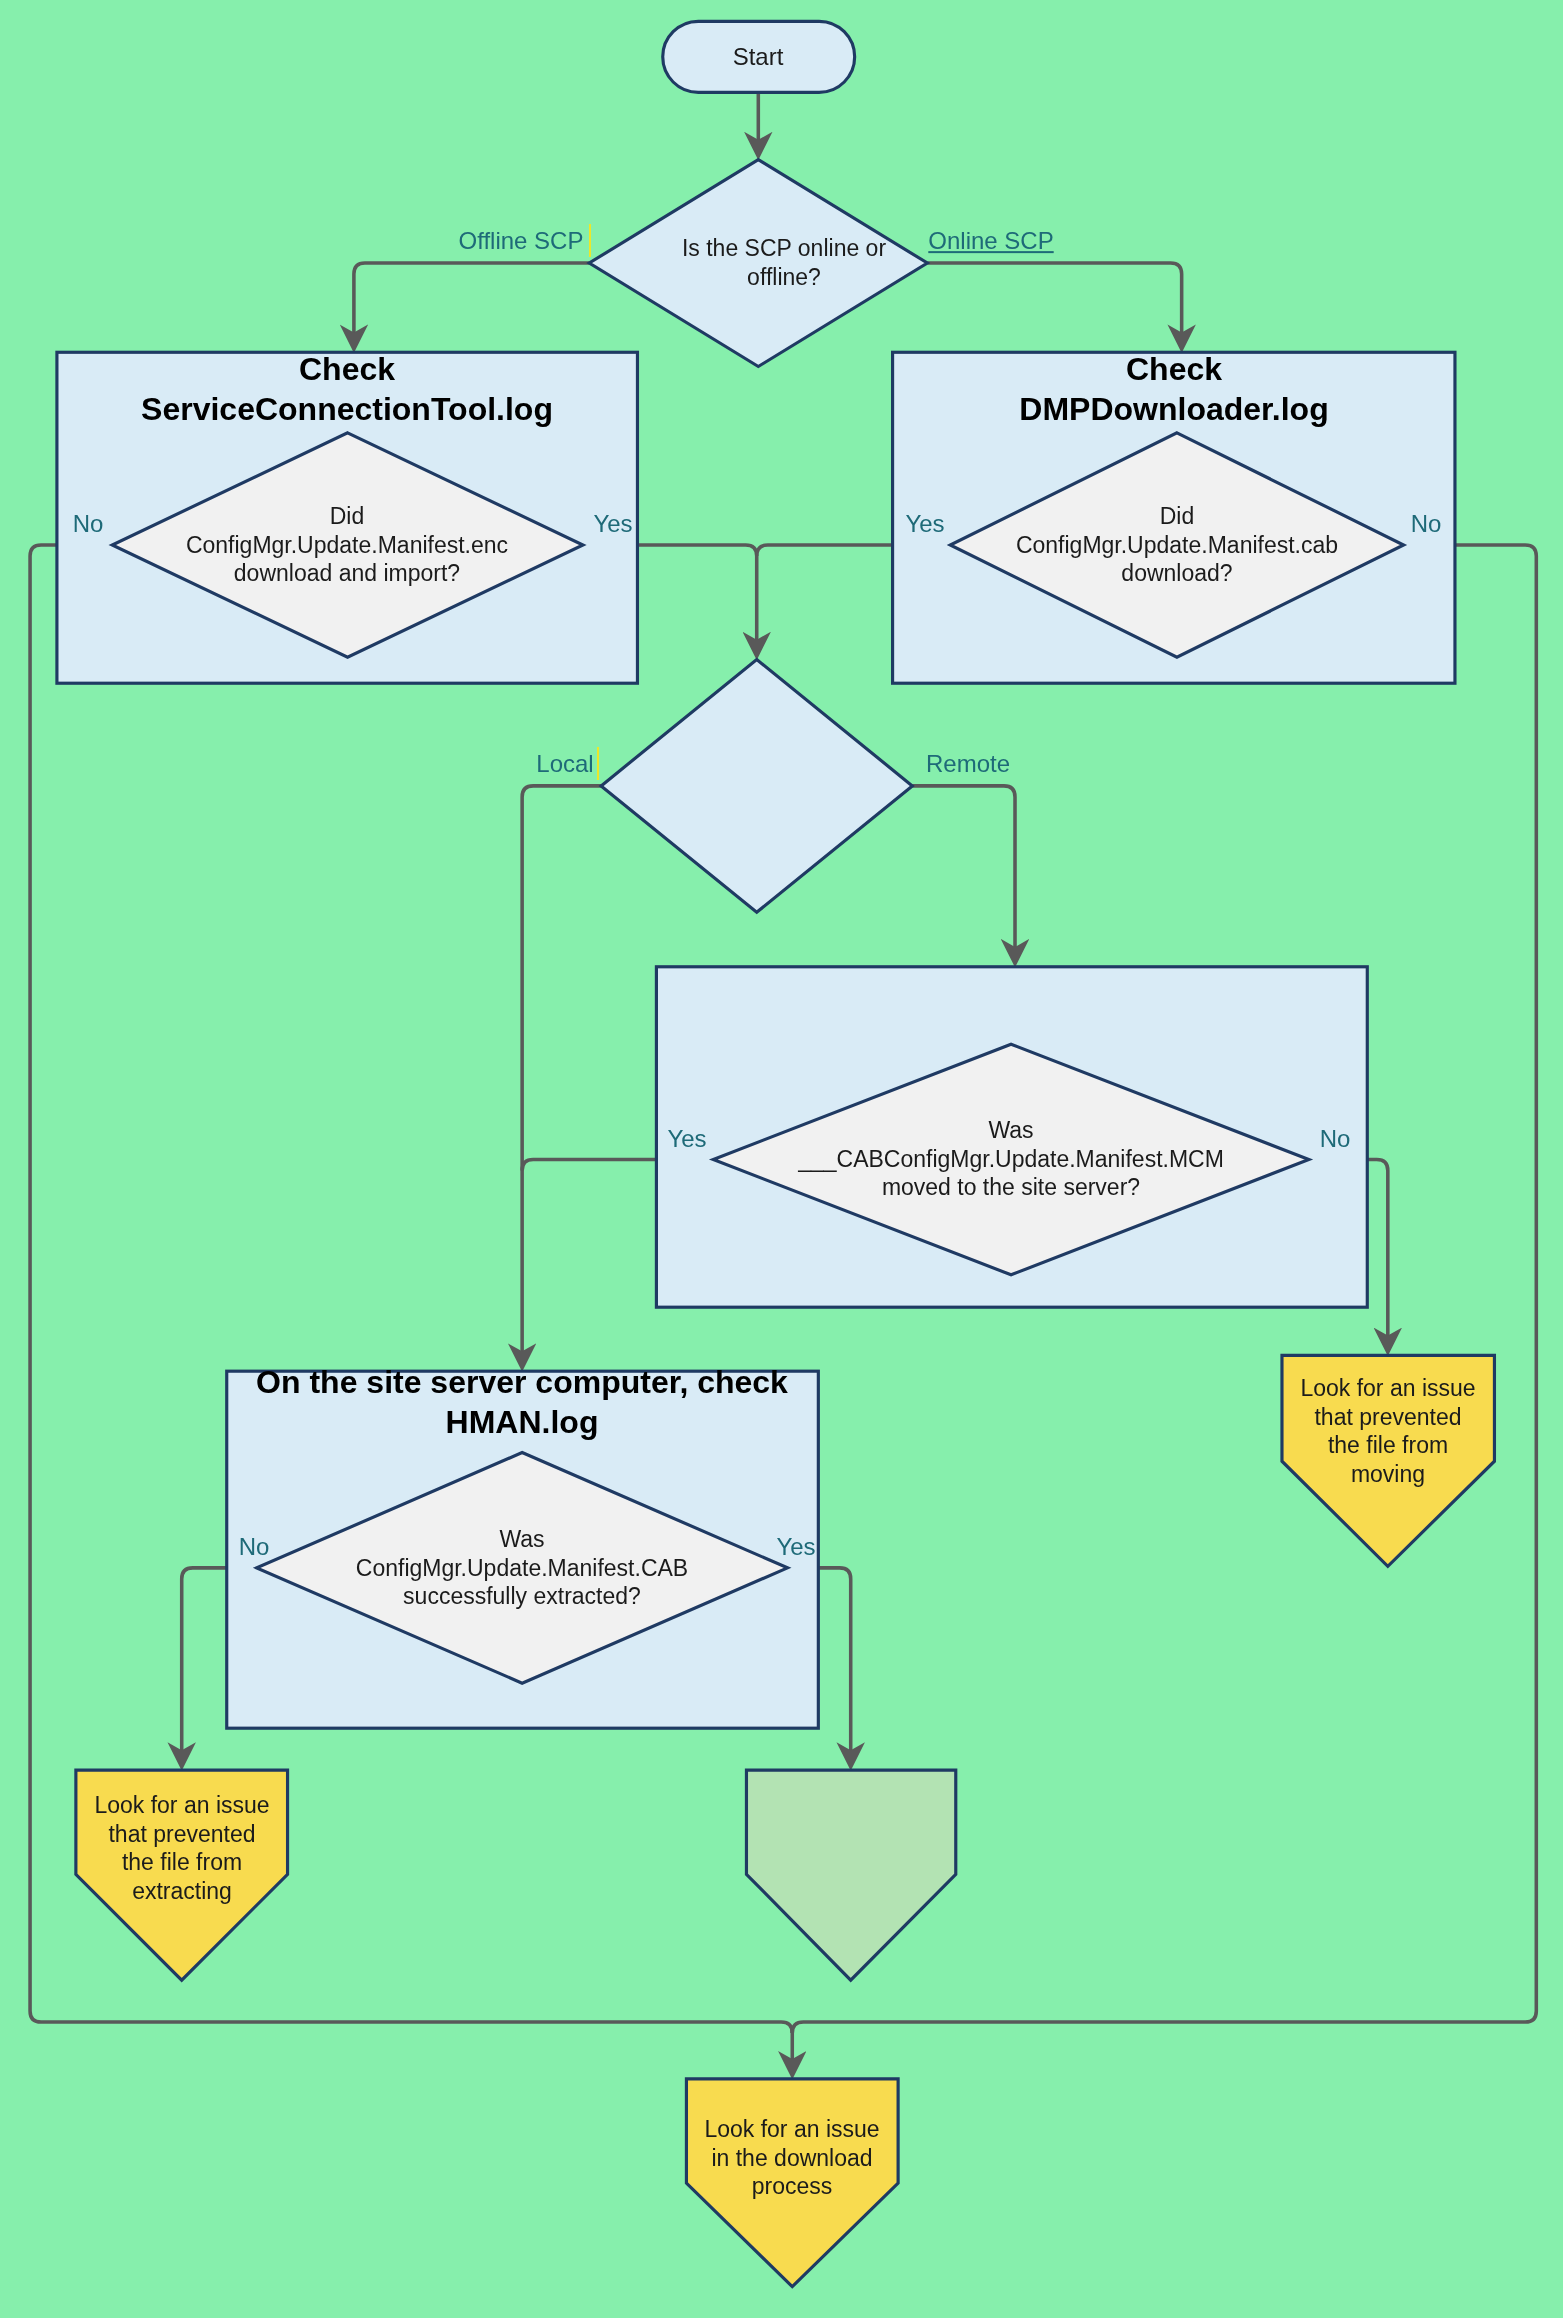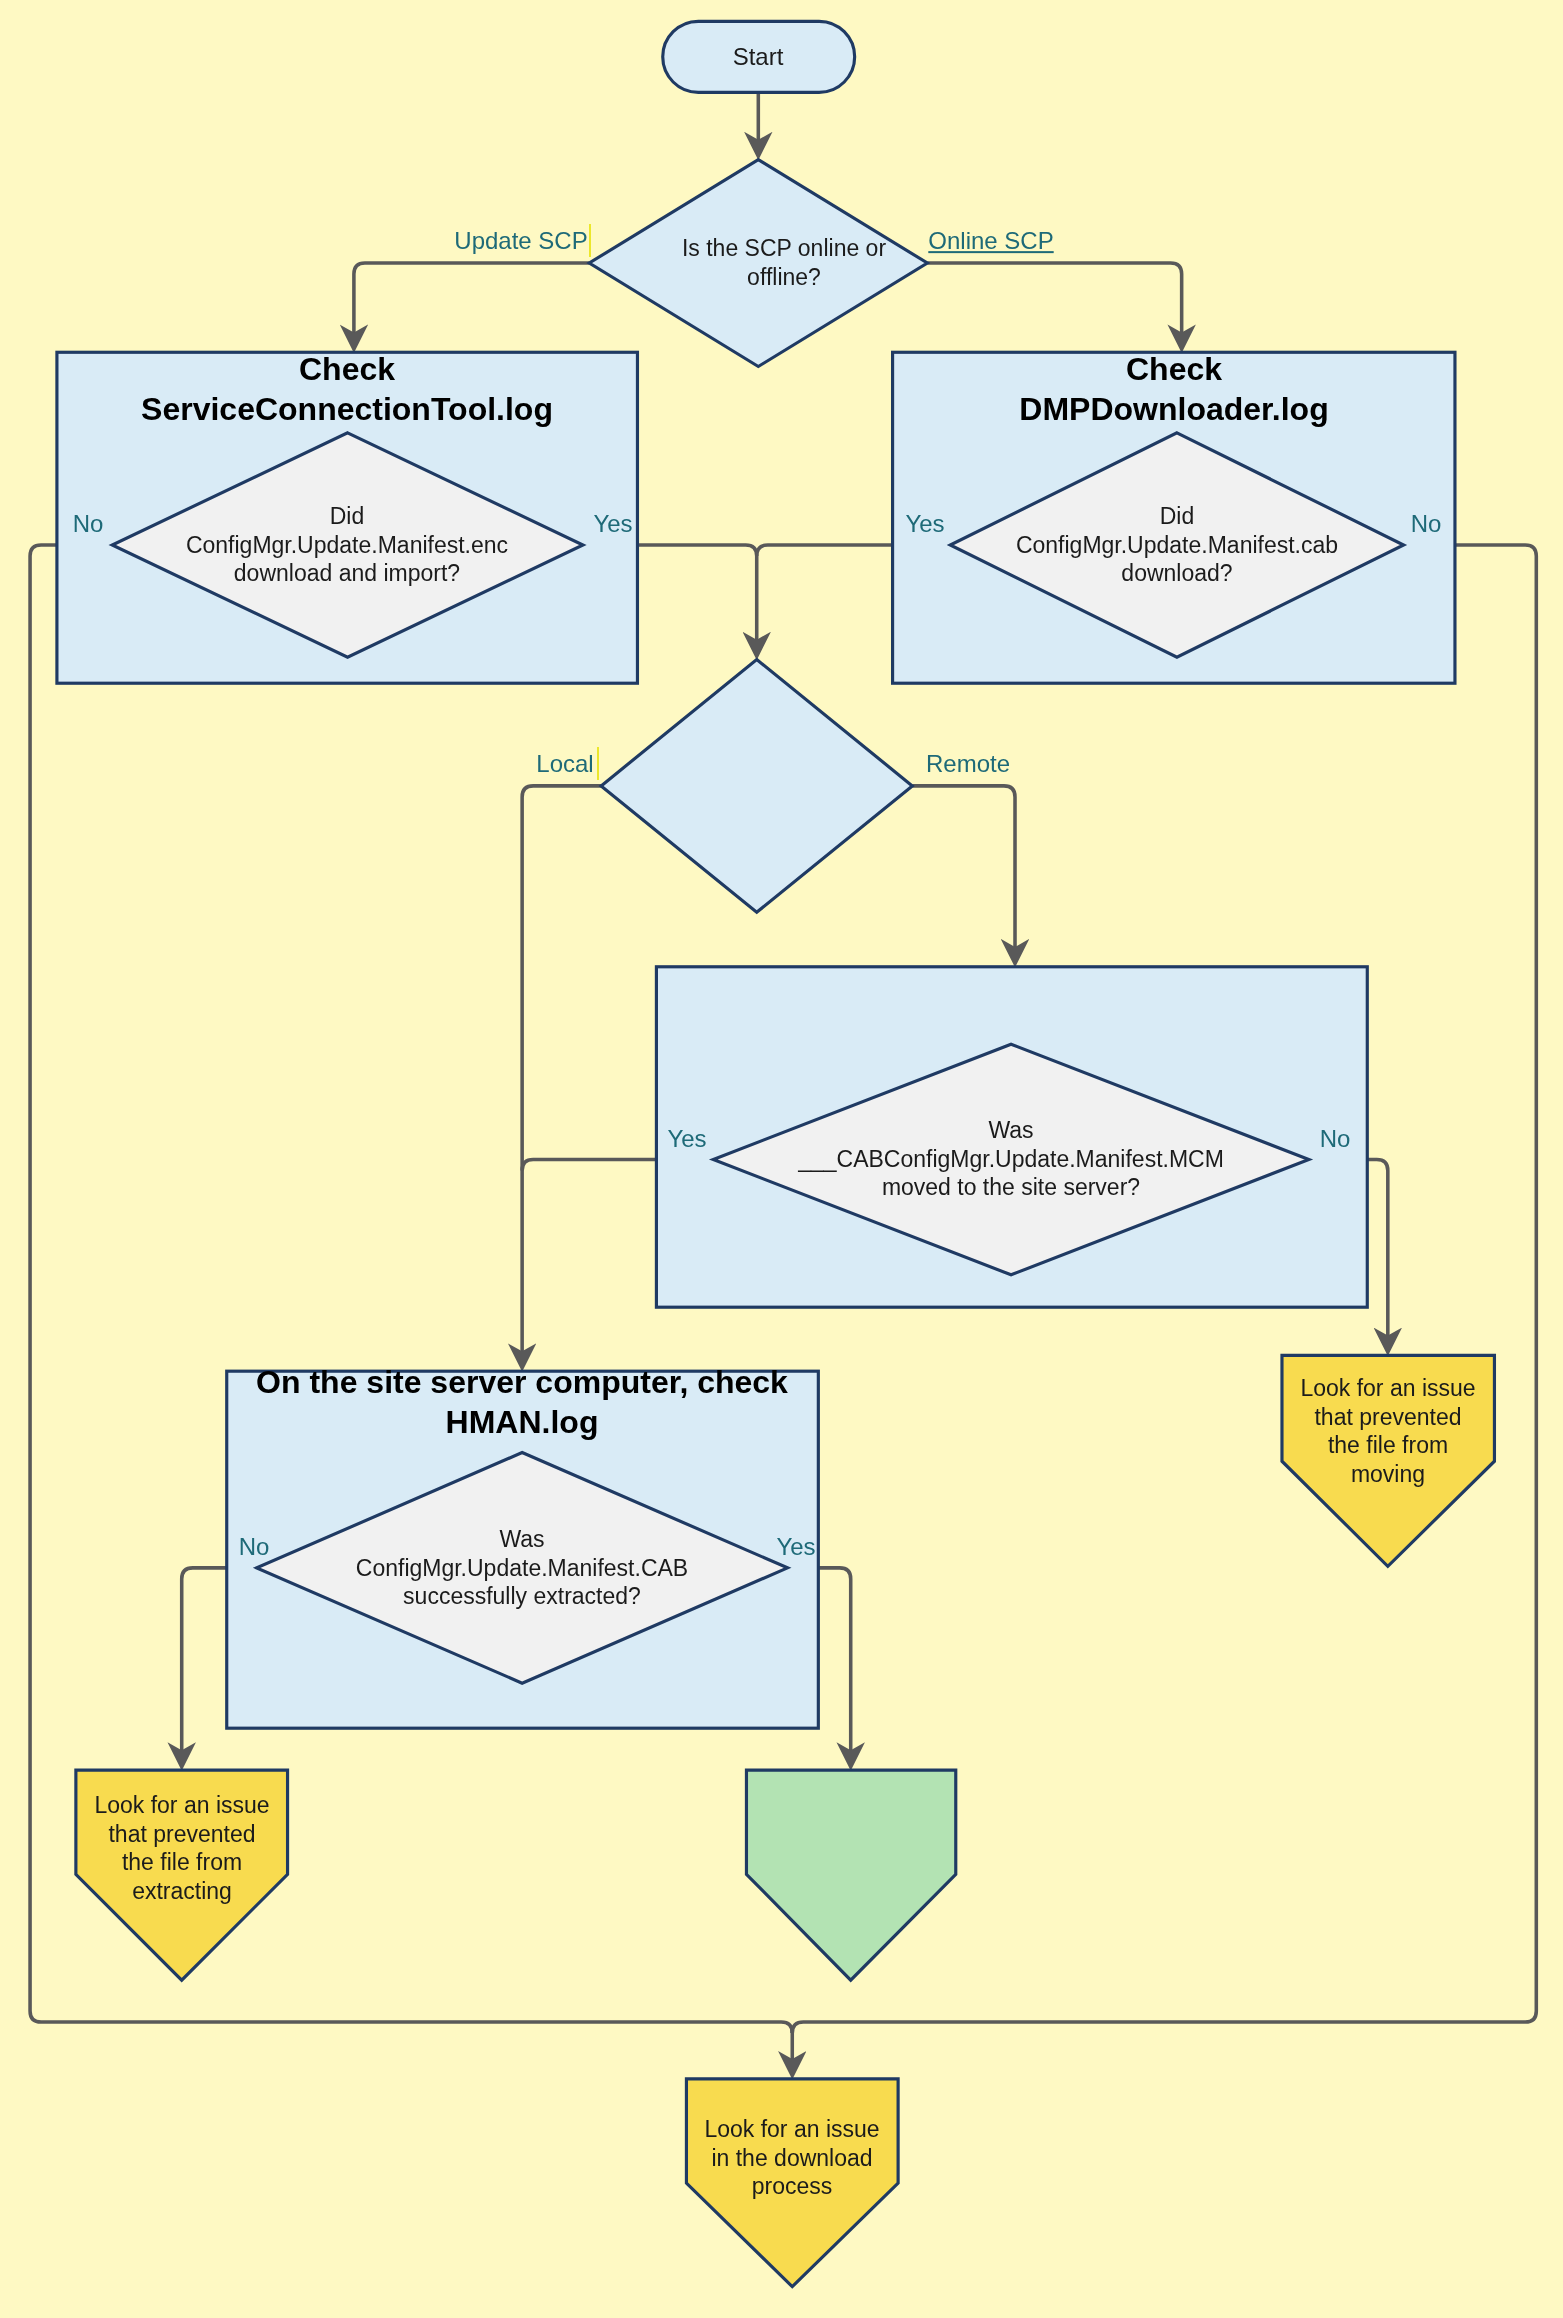--- a/index.html
+++ b/index.html
@@ -1,19 +1,19 @@
 <!DOCTYPE html>
 <html style="font-size:12.6px"><head>
 <meta charset="utf-8">
 <style>
   html,body { margin:0; padding:0; background:#ffffff; }
   #canvas {
     position:relative;
     width:1564px; height:2319px;
-    background:#fef9c3;
+    background:#86efac;
     font-family:"Liberation Sans", sans-serif;
     overflow:hidden;
   }
   #shapes { position:absolute; left:0; top:0; }
   .txt {
     position:absolute;
     transform:translate(-50%,-50%);
     text-align:center;
     white-space:pre-line;
     color:#1b1b1b;
@@ -75,21 +75,21 @@
       <polygon points="96,2241 364,2241 364,2373 230,2507 96,2373" fill="#f8db4f"></polygon>
       <polygon points="945,2241 1210,2241 1210,2373 1077,2507 945,2373" fill="#b3e3b3"></polygon>
       <polygon points="869,2632 1137,2632 1137,2764 1003,2895 869,2764" fill="#f8db4f"></polygon>
     </g>
   </svg>
 
   <div class="txt" style="left:758px; top:57px; width:190px; font-size:24px;">Start</div>
 
   <div class="txt" style="left:784px; top:263px; width:261px;text-align:center;">Is the SCP online or
 offline?</div>
-  <div class="txt branch" style="left:521px; top:241px; width:190px;">Update SCP</div>
+  <div class="txt branch" style="left:521px; top:241px; width:190px;">Offline SCP</div>
   <div class="txt branch" style="left:991px; top:241px; width:190px;text-decoration:underline;">Online SCP</div>
   <div class="caret" style="left:589px; top:224px;"></div>
 
   <div class="txt title" style="left:347px; top:390px; width:569px;">Check
 ServiceConnectionTool.log</div>
   <div class="txt" style="left:347px; top:545px; width:411px;">Did
 ConfigMgr.Update.Manifest.enc
 download and import?</div>
   <div class="txt branch" style="left:88px; top:524px; width:71px;">No</div>
   <div class="txt branch" style="left:613px; top:524px; width:71px;">Yes</div>

